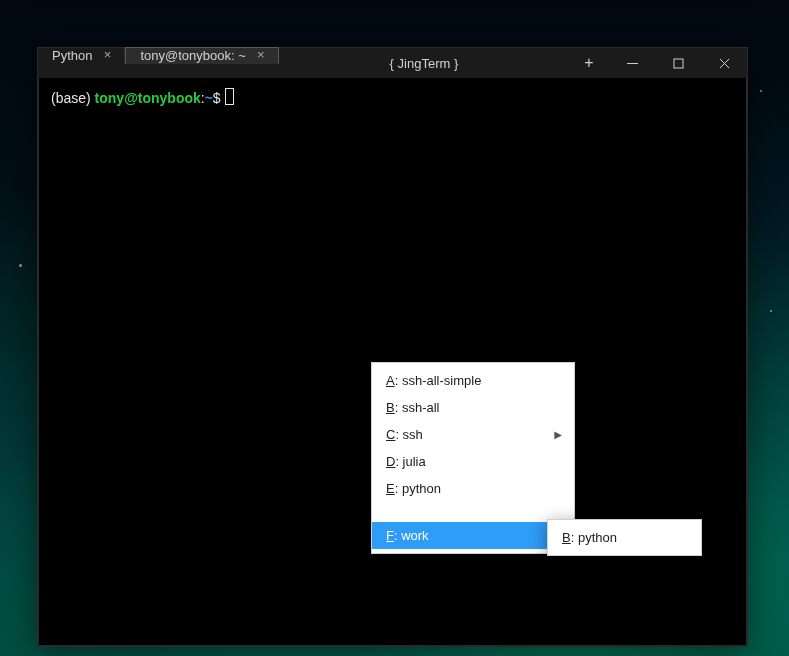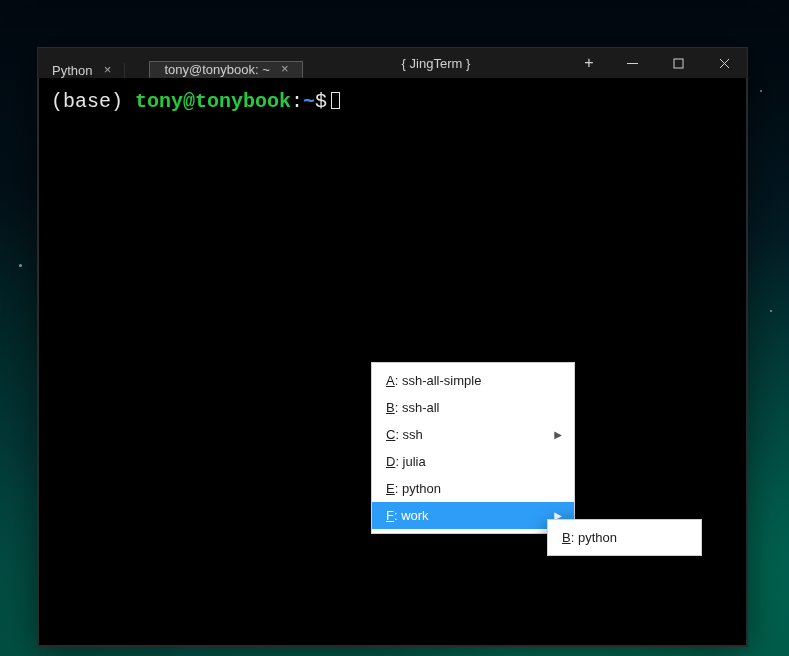--- a/index.html
+++ b/index.html
@@ -25,21 +25,21 @@
   }
   .titlebar {
     height: 30px;
     background: #1b1b1b;
     display: flex;
     align-items: stretch;
     color: #cccccc;
     font-size: 13px;
     user-select: none;
   }
-  .tabs { display: flex; align-items: flex-end; gap: 24px; }
+  .tabs { display: flex; align-items: flex-start; }
   .tab {
     display: flex;
     align-items: center;
     padding: 0 10px 0 14px;
     gap: 8px;
     border-right: 1px solid #2e2e2e;
     cursor: pointer;
     background: #1b1b1b;
     color: #cfcfcf;
   }
@@ -76,22 +76,22 @@
     justify-content: center;
     cursor: pointer;
     color: #cfcfcf;
   }
   .win-btn.new { width: 40px; font-size: 16px; }
   .win-btn svg { stroke: #cfcfcf; }
   .terminal {
     flex: 1;
     background: #000000;
     padding: 10px 12px;
-    font-family: Liberation Mono, monospace;
-    font-size: 20px;
+    font-family: Liberation Sans, sans-serif;
+    font-size: 14px;
     line-height: 1.35;
     color: #e6e6e6;
     position: relative;
     border: 1px solid #2a2a2a;
     border-top: none;
   }
   .prompt-line { white-space: pre; }
   .p-env   { color: #e6e6e6; }
   .p-user  { color: #27c93f; font-weight: bold; }
   .p-colon { color: #e6e6e6; }
@@ -120,20 +120,21 @@
     display: flex;
     align-items: center;
     justify-content: space-between;
     padding: 6px 12px 6px 14px;
     cursor: pointer;
     white-space: nowrap;
   }
   .menu-item.highlight {
     background: #2e9df7;
     color: #ffffff;
+    margin-top: 20px;
   }
   .menu-item .label .hotkey { text-decoration: underline; }
   .submenu-arrow { font-size: 10px; color: #555555; margin-left: 12px; }
   .menu-item.highlight .submenu-arrow { color: #ffffff; }
   .star {
     position: absolute;
     width: 2px; height: 2px;
     background: rgba(255,255,255,0.6);
     border-radius: 50%;
   }

